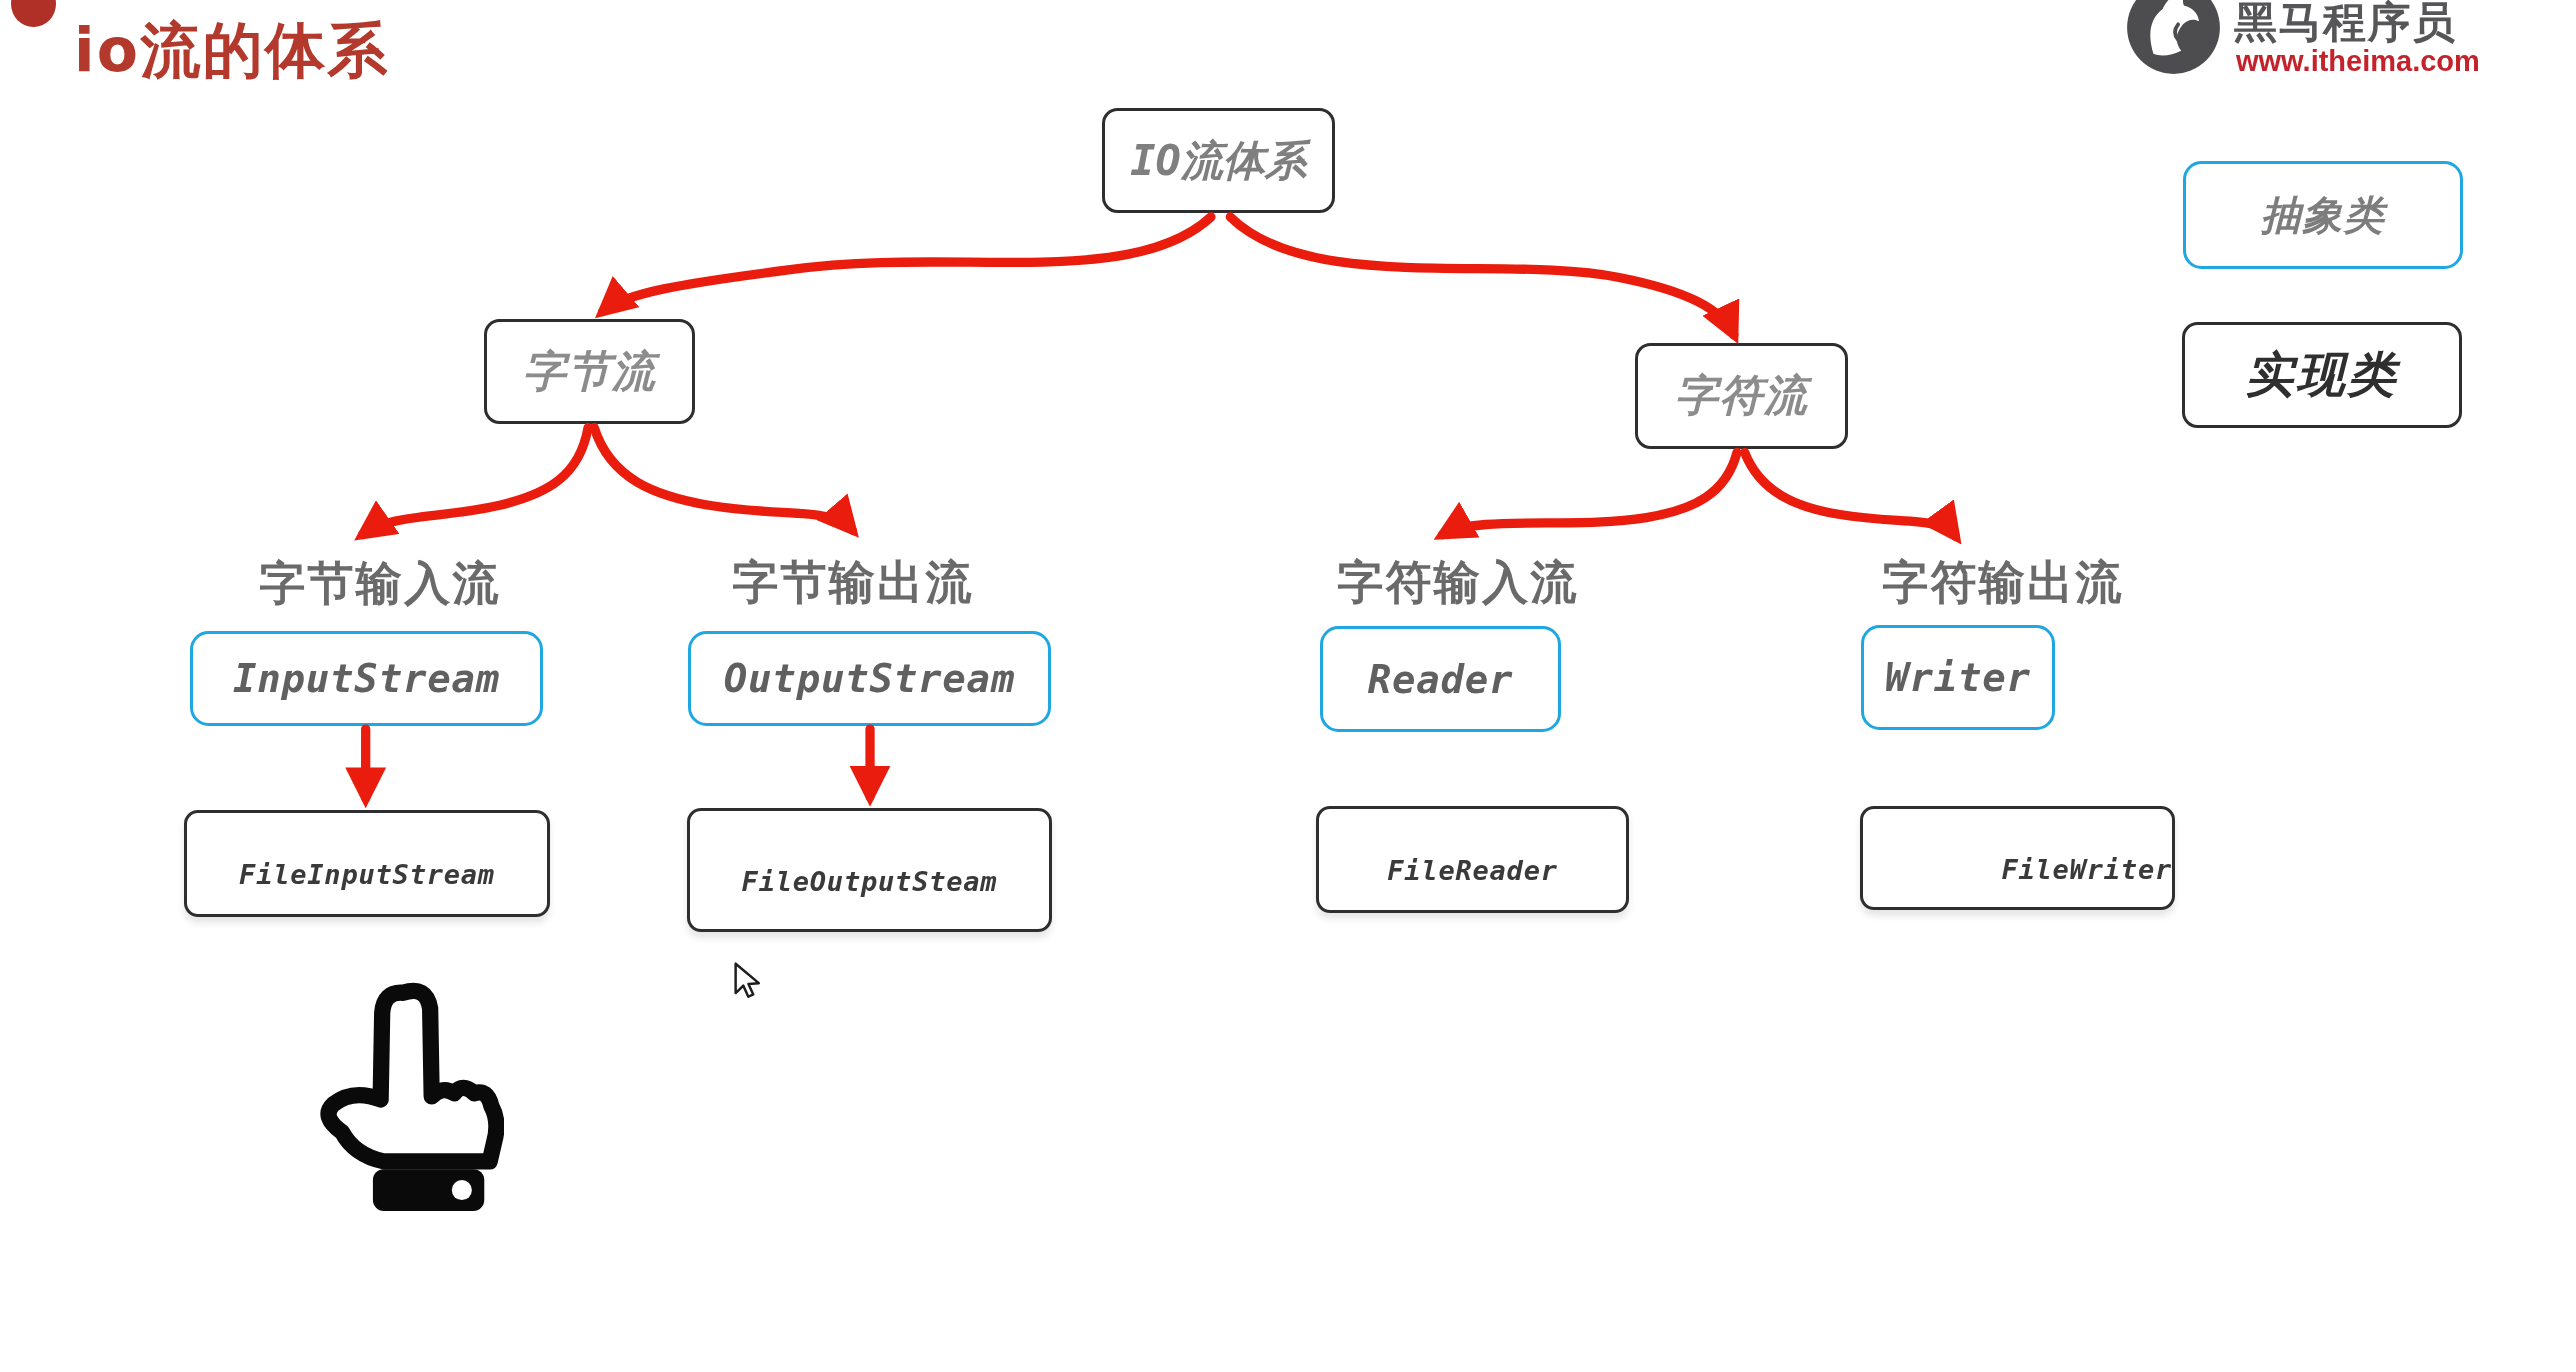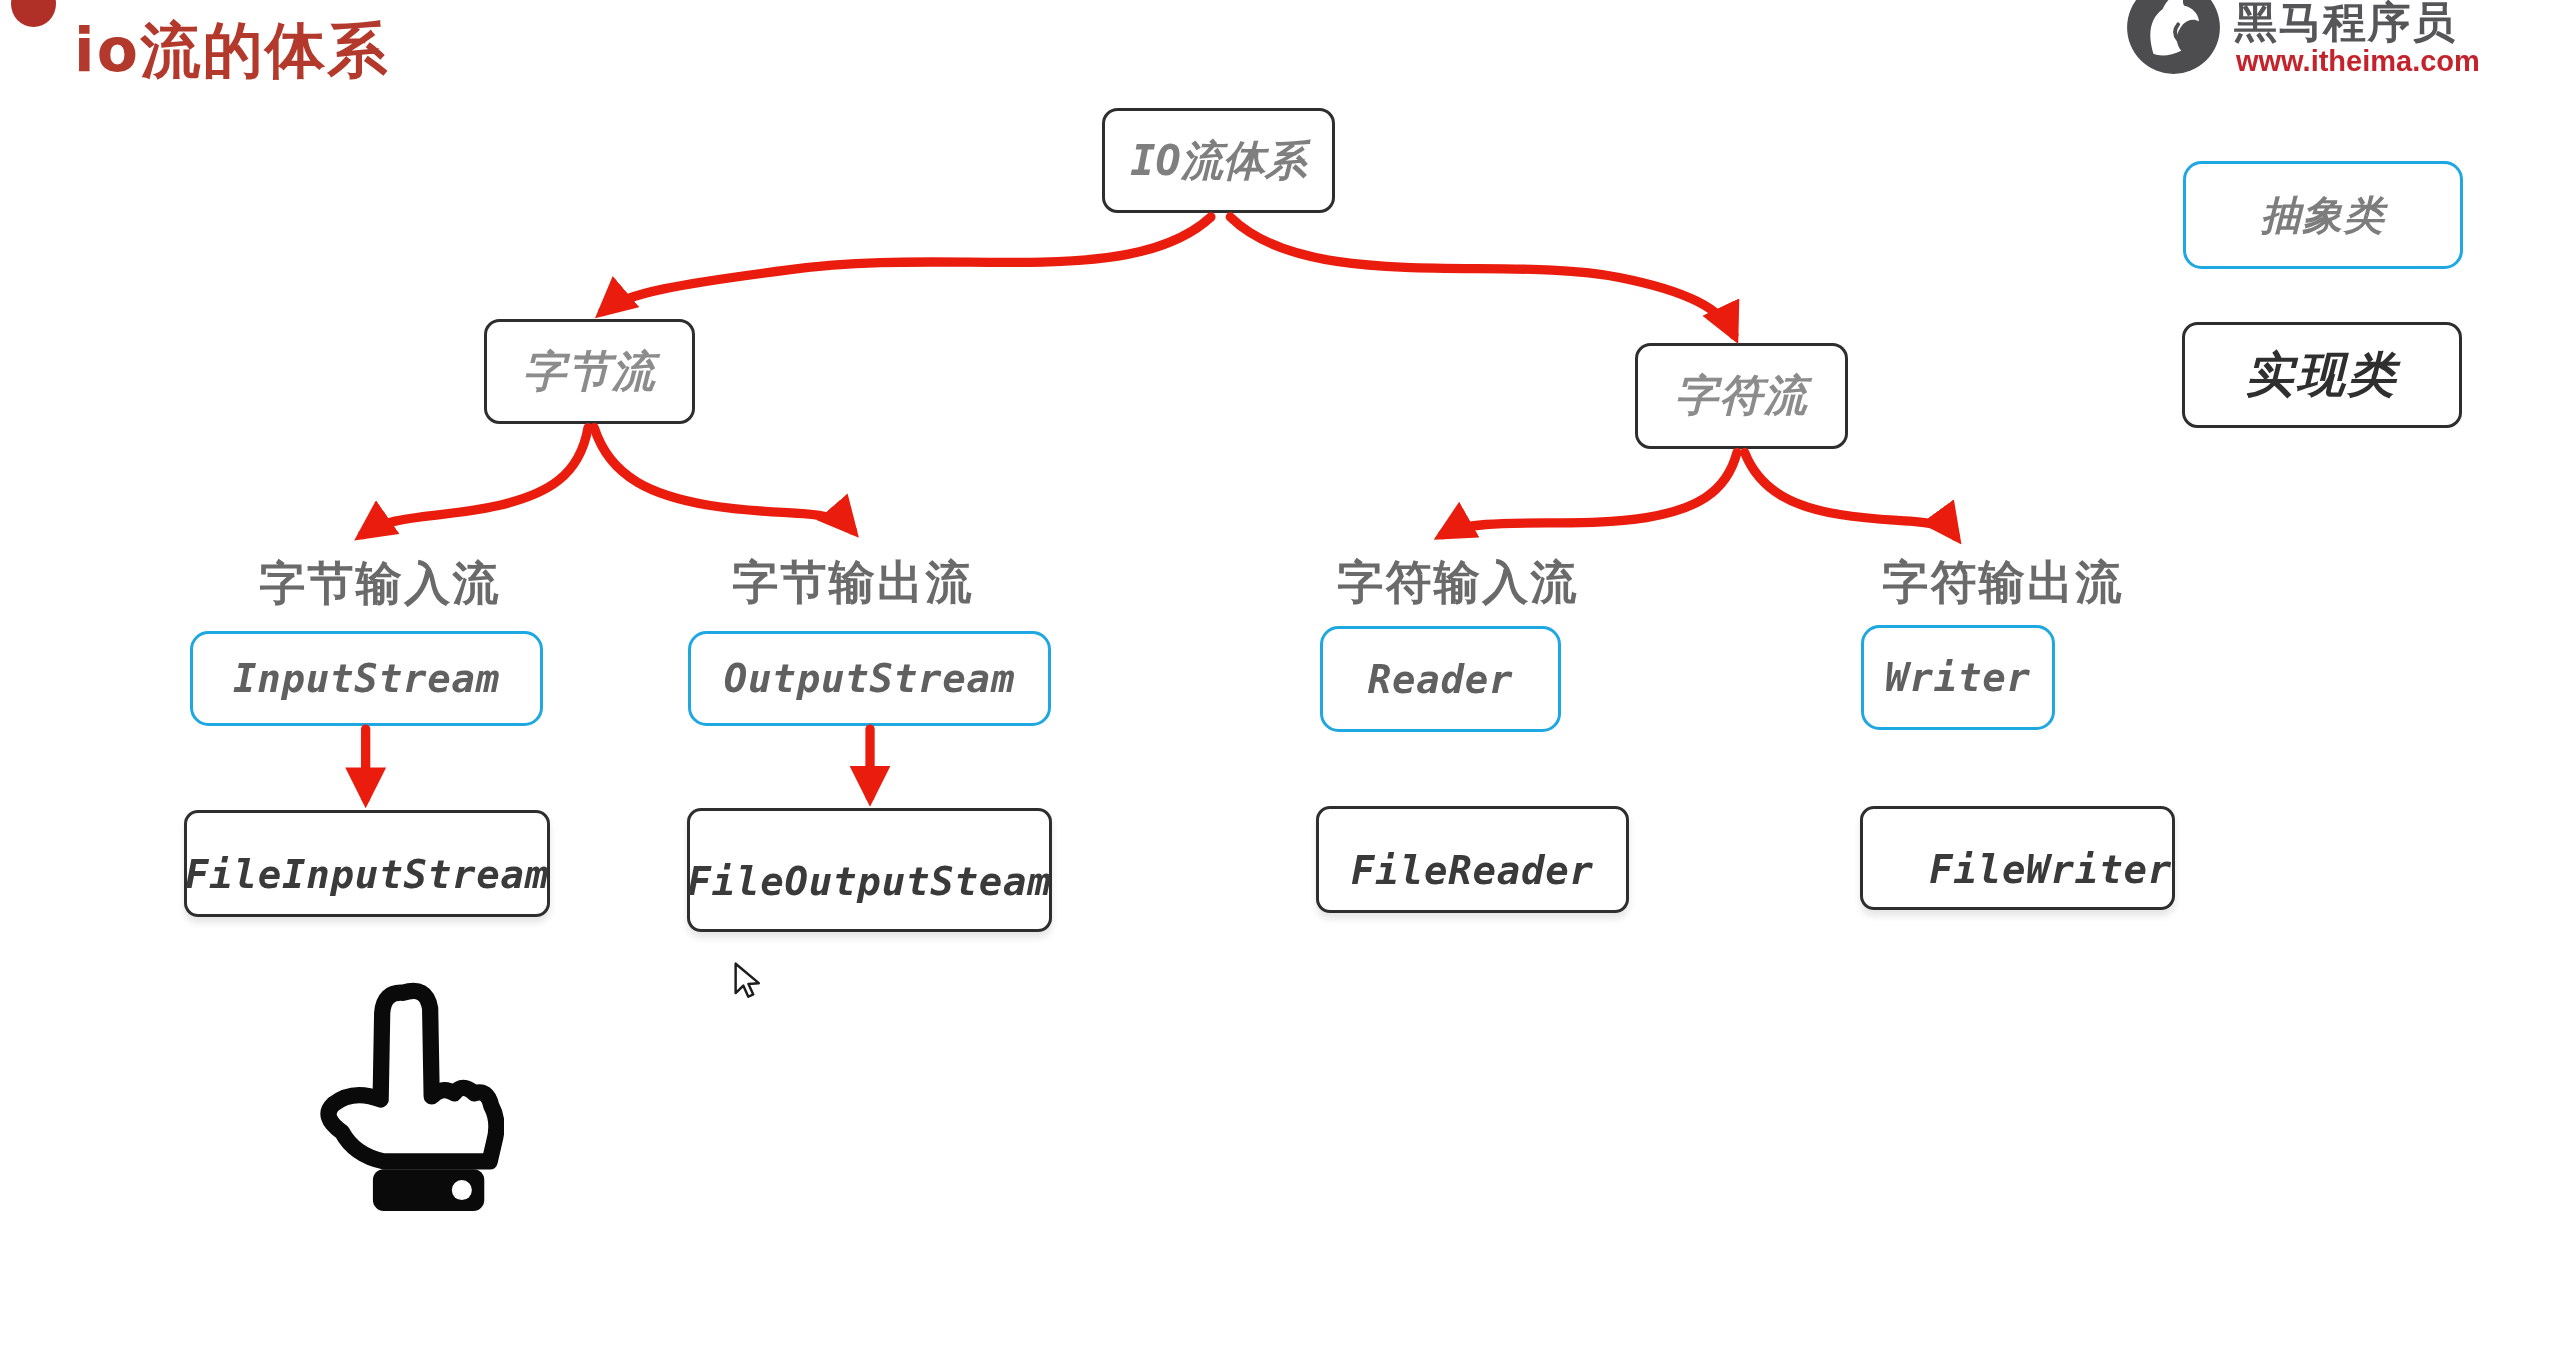--- a/index.html
+++ b/index.html
@@ -10,21 +10,21 @@
   .node{position:absolute;display:flex;align-items:center;justify-content:center;
         background:#ffffff;border:3.1px solid #2e2e2e;border-radius:15.5px;box-sizing:border-box;font-style:italic;}
   .node.blue{border:3.9px solid #1ea7e1;border-radius:18.6px;}
   .node.shadow{box-shadow:0 5.4px 7px rgba(0,0,0,.10);}
   .cn-gray{color:#8c8c8c;font-weight:bold;font-size:43px;letter-spacing:1.5px;}
   .root-txt{color:#7f7f7f;font-weight:bold;font-size:42px;font-family:"DejaVu Sans Mono","Liberation Sans",monospace;}
   .branch-label{position:absolute;transform:translateX(-50%);white-space:nowrap;
         font-weight:bold;font-size:46px;color:#6a6a6a;letter-spacing:2.3px;margin-left:43px;}
   .code{font-family:"DejaVu Sans Mono","Liberation Mono",monospace;font-weight:bold;}
   .abstract-txt{font-size:39px;color:#606060;letter-spacing:0.8px;}
-  .impl-txt{font-size:39px;color:#3a3a3a;letter-spacing:0.8px;margin-top:22px;}
+  .impl-txt{font-size:27px;color:#3a3a3a;letter-spacing:0.8px;margin-top:22px;}
   #page-title{position:absolute;left:74px;top:11px;font-size:60px;font-weight:bold;
         color:#b2392b;letter-spacing:2.3px;font-family:"DejaVu Sans","Liberation Sans",sans-serif;}
   #corner-dot{position:absolute;left:11px;top:-18.6px;width:45px;height:46px;border-radius:50%;background:#b03028;}
   
   #logo-circle{position:absolute;left:2124px;top:-22px;width:99px;height:99px;}
   #logo-brand{position:absolute;left:2234px;top:-6.2px;font-size:43px;font-weight:bold;color:#565659;letter-spacing:1.5px;}
   #logo-url{position:absolute;left:2236px;top:45px;font-size:29px;color:#c4232b;font-weight:bold;}
   
   #legend-abstract{left:2183px;top:161px;width:280px;height:108px;font-size:40px;color:#7d7d7d;font-weight:bold;letter-spacing:1.5px;}
   #legend-impl{left:2182px;top:322px;width:280px;height:106px;font-size:48px;color:#2f2f2f;font-weight:bold;letter-spacing:3.1px;}

